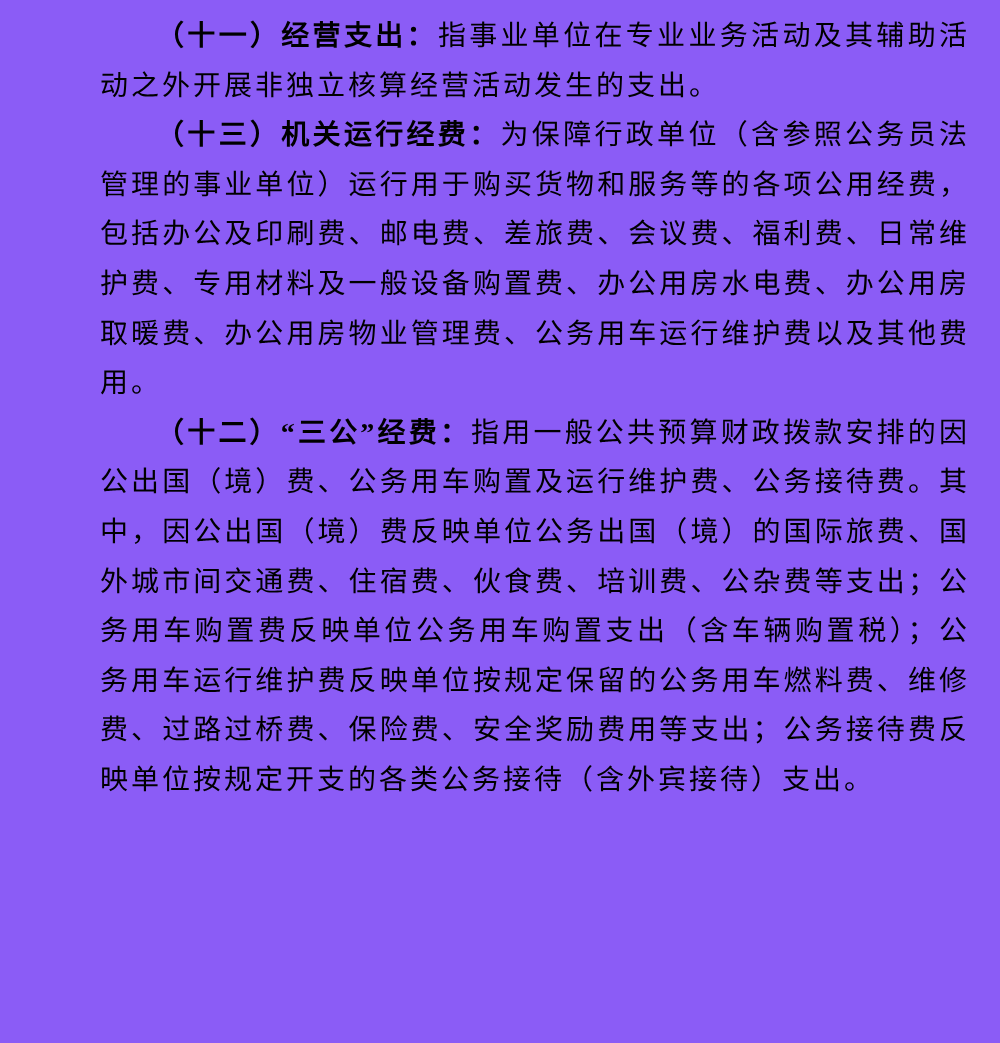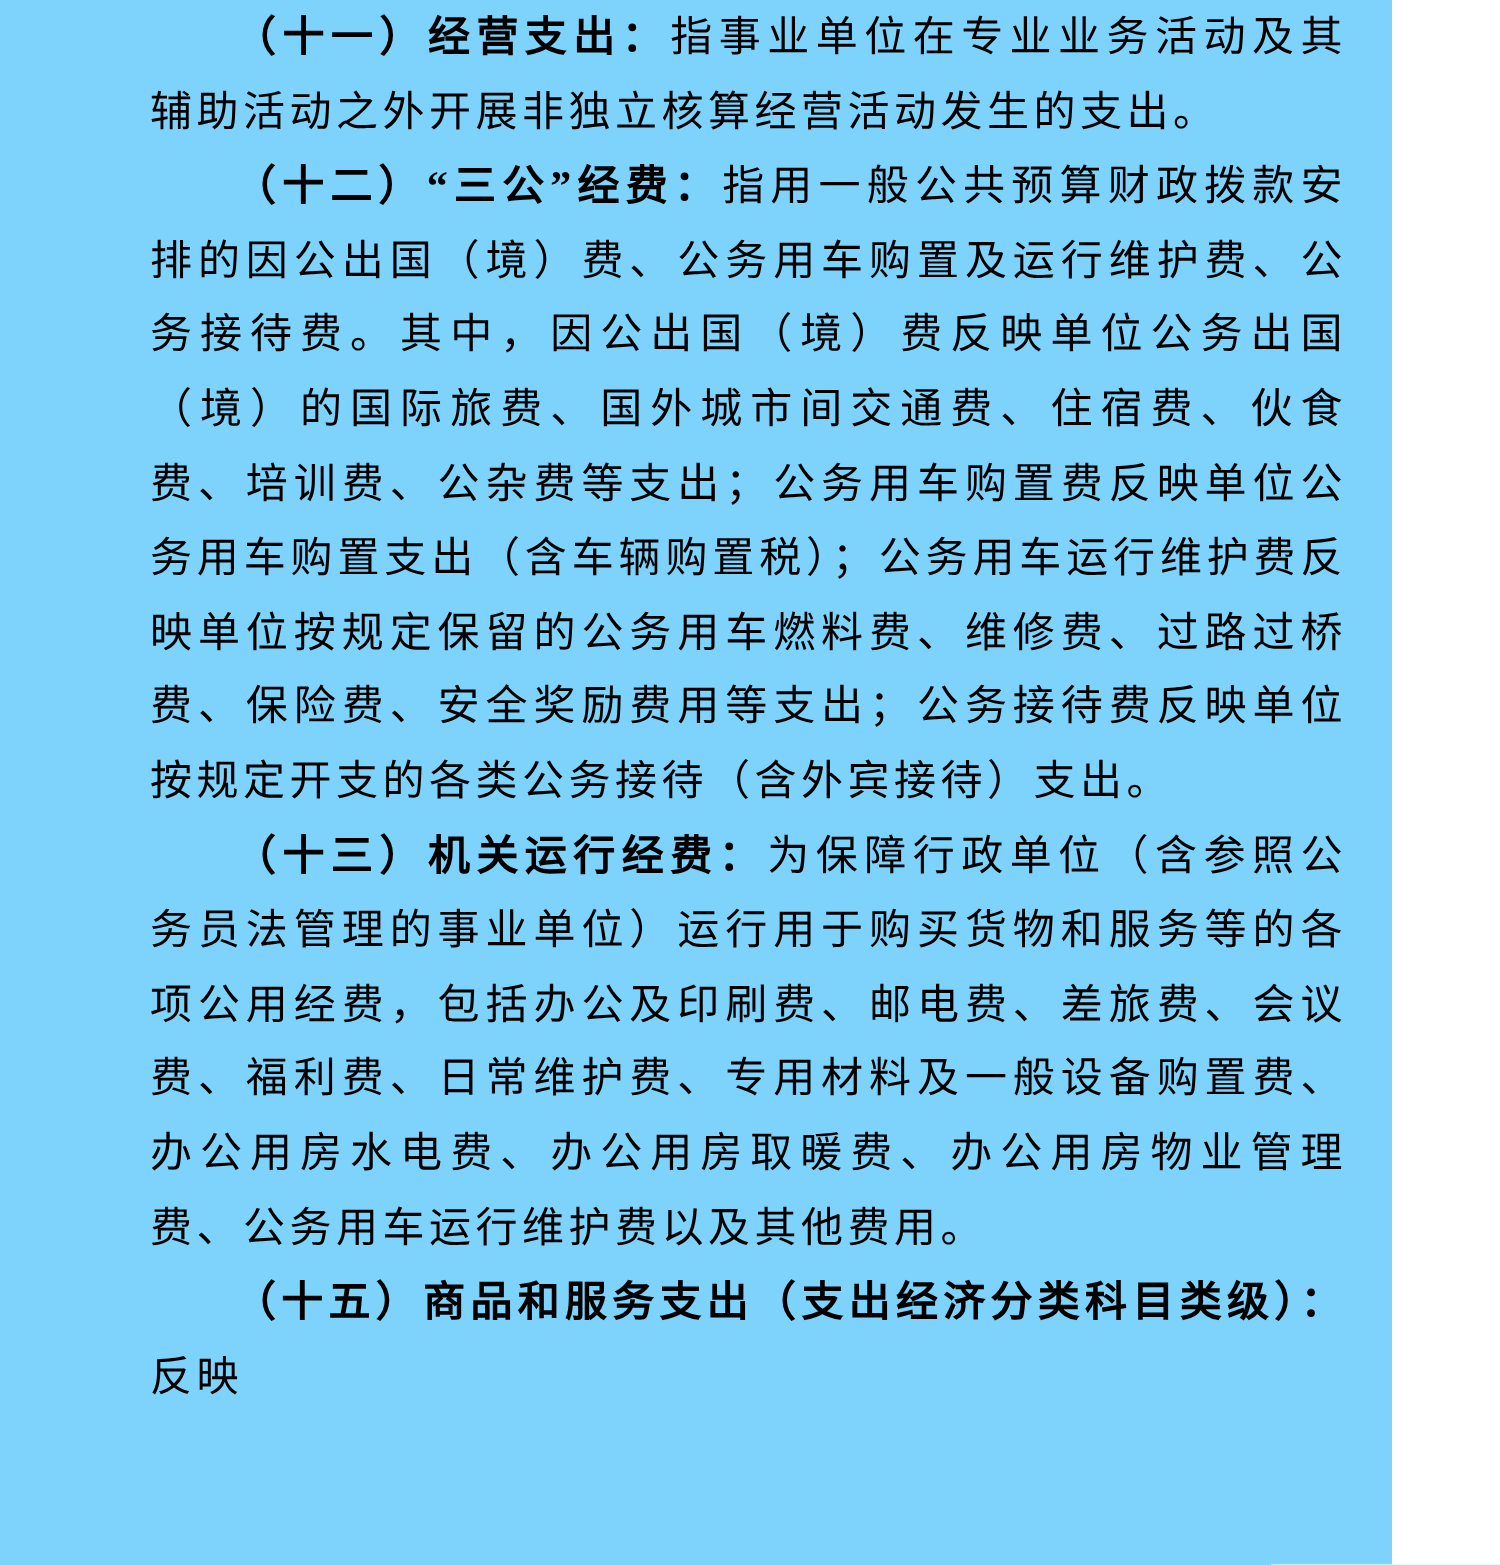--- a/index.html
+++ b/index.html
@@ -3,25 +3,25 @@
 <meta charset="utf-8">
 <style>
   html, body {
     margin: 0;
     padding: 0;
     background: #ffffff;
   }
   .page {
     position: relative;
     box-sizing: border-box;
-    width: 928px;
+    width: 1000px;
     height: 1043px;
     overflow: hidden;
-    background: #7dd3fc;
-    padding: 1px 30px 0 100px;
+    background: #8b5cf6;
+    padding: 11px 30px 0 100px;
     font-family: "Liberation Serif", "DejaVu Serif", serif;
     font-size: 28px;
     line-height: 49.6px;
     letter-spacing: 3px;
     color: #000000;
     text-align: justify;
   }
   .para {
     margin: 0;
     padding: 0;
@@ -32,20 +32,19 @@
     font-weight: bold;
   }
 </style>
 </head>
 <body>
 
 <div class="page">
 
   <p class="para"><span class="heading">（十一）经营支出：</span><span>指事业单位在专业业务活动及其辅助活动之外开展非独立核算经营活动发生的支出。</span></p>
 
+  <p class="para"><span class="heading">（十三）机关运行经费：</span><span>为保障行政单位（含参照公务员法管理的事业单位）运行用于购买货物和服务等的各项公用经费，包括办公及印刷费、邮电费、差旅费、会议费、福利费、日常维护费、专用材料及一般设备购置费、办公用房水电费、办公用房取暖费、办公用房物业管理费、公务用车运行维护费以及其他费用。</span></p>
+
   <p class="para"><span class="heading">（十二）“三公”经费：</span><span>指用一般公共预算财政拨款安排的因公出国（境）费、公务用车购置及运行维护费、公务接待费。其中，因公出国（境）费反映单位公务出国（境）的国际旅费、国外城市间交通费、住宿费、伙食费、培训费、公杂费等支出；公务用车购置费反映单位公务用车购置支出（含车辆购置税）；公务用车运行维护费反映单位按规定保留的公务用车燃料费、维修费、过路过桥费、保险费、安全奖励费用等支出；公务接待费反映单位按规定开支的各类公务接待（含外宾接待）支出。</span></p>
 
-  <p class="para"><span class="heading">（十三）机关运行经费：</span><span>为保障行政单位（含参照公务员法管理的事业单位）运行用于购买货物和服务等的各项公用经费，包括办公及印刷费、邮电费、差旅费、会议费、福利费、日常维护费、专用材料及一般设备购置费、办公用房水电费、办公用房取暖费、办公用房物业管理费、公务用车运行维护费以及其他费用。</span></p>
 
-
-  <p class="para"><span class="heading">（十五）商品和服务支出（支出经济分类科目类级）：</span><span>反映</span></p>
 
 </div>
 
 </body></html>

